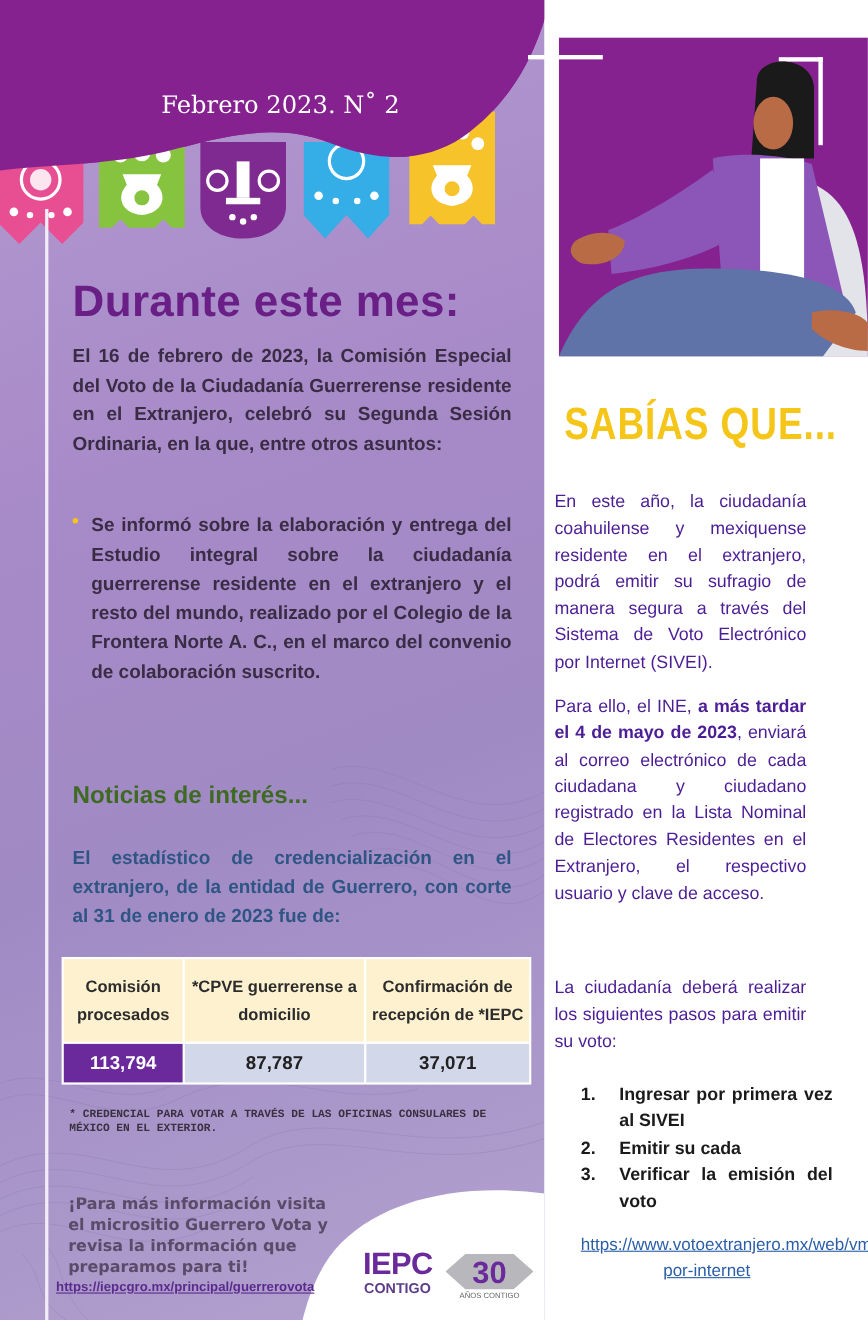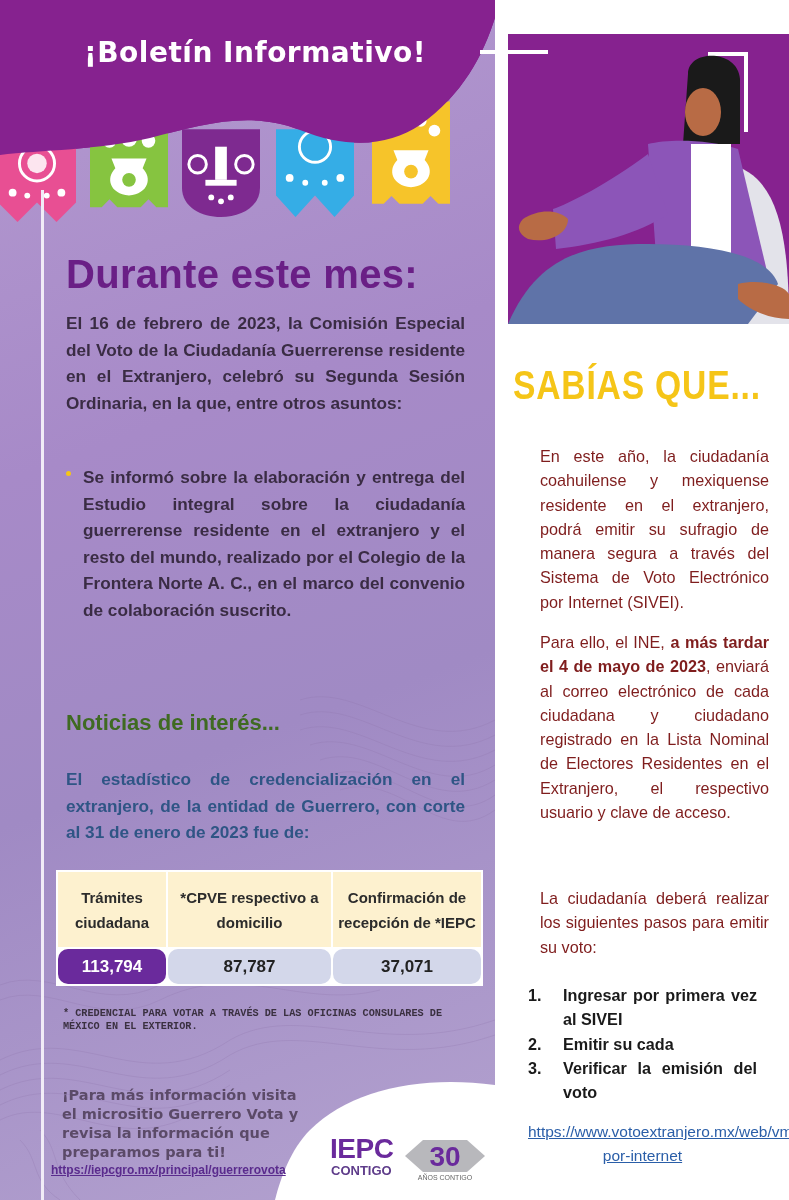--- a/index.html
+++ b/index.html
@@ -34,42 +34,42 @@
 
   .h-noticias { position:absolute; left:66px; top:710px; color:#3f6a22; font-family:"Liberation Sans", sans-serif;
     font-weight:bold; font-size:22px; white-space:nowrap; }
   .p3 { position:absolute; left:66px; top:766px; width:399px; color:#2f5585; font-family:"Liberation Sans", sans-serif;
     font-weight:bold; font-size:17.2px; line-height:26.5px; text-align:justify; text-align-last:left; }
 
   
   .stats-table { position:absolute; left:56px; top:870px; width:427px; border-collapse:separate; border-spacing:2px;
     background:#ffffff; font-family:"Liberation Sans", sans-serif; }
   .stats-table th { background:#fdf1cf; color:#2c2c2c; font-weight:bold; font-size:15px; line-height:25px; height:75px; text-align:center; padding:0 4px; }
-  .stats-table td { background:#d3d7ea; color:#222; font-weight:bold; font-size:17px; height:33px; text-align:center;border-radius:10px; }
+  .stats-table td { background:#d3d7ea; color:#222; font-weight:bold; font-size:17px; height:33px; text-align:center; }
   .stats-table td.hl { background:#6a2a9c; color:#ffffff; }
 
   .footnote { position:absolute; left:63px; top:1007px; width:420px; color:#3a3040; font-family:Liberation Mono, monospace;
     font-weight:bold; font-size:10.2px; line-height:13px; }
 
   
   .bottom-wave { position:absolute; left:0; top:0; }
   .more-info { position:absolute; left:62px; top:1086px; width:250px; color:#5b4a68; font-family:"DejaVu Sans", sans-serif;
     font-weight:bold; font-size:14.5px; line-height:19px; }
   .more-link { position:absolute; left:51px; top:1163px; color:#5a2b8d; font-family:Liberation Sans, sans-serif;
     font-weight:bold; font-size:12px; text-decoration:underline; white-space:nowrap; }
   .logo-iepc { position:absolute; left:330px; top:1135px; font-family:"Liberation Sans", sans-serif; font-weight:bold; color:#6a2a9c;
     font-size:28px; letter-spacing:-0.5px; line-height:28px; }
   .logo-guerrero { position:absolute; left:331px; top:1163px; font-family:"Liberation Sans", sans-serif; font-weight:bold; color:#5e3c8a; font-size:13px; }
   .logo-30 { position:absolute; left:405px; top:1134px; width:80px; height:48px; }
 
   
   .illustration { position:absolute; left:508px; top:34px; width:281px; height:290px; }
   .sabias { position:absolute; left:513px; top:362px; color:#f5c518; font-family:"Liberation Sans", sans-serif; font-weight:bold;
     font-size:41px; letter-spacing:1px; transform:scaleX(0.82); transform-origin:left top; white-space:nowrap; }
-  .r-text { position:absolute; left:540px; width:229px; color:#7f1d1d; font-family:"Liberation Sans", sans-serif; font-size:16.2px;
+  .r-text { position:absolute; left:504px; width:229px; color:#4c1d95; font-family:"Liberation Sans", sans-serif; font-size:16.2px;
     line-height:24.3px; text-align:justify; text-align-last:left; }
   .r1 { top:444px; }
   .r2 { top:630px; }
   .r3 { top:886px; }
   .steps { position:absolute; left:528px; top:983px; width:229px; margin:0; padding:0; list-style:none;
     font-family:"Liberation Sans", sans-serif; font-weight:bold; font-size:16.2px; line-height:24.3px; color:#1a1a1a; }
   .steps li { display:flex; }
   .steps .num { width:35px; flex:none; }
   .steps .txt { flex:1; text-align:justify; text-align-last:left; }
   .r-link { position:absolute; left:528px; top:1120px; width:229px; text-align:center; color:#2a5ea8; font-family:"Liberation Sans", sans-serif;
@@ -154,37 +154,37 @@
     <g fill="#fff">
         <circle cx="50" cy="20" r="6"></circle>
         <circle cx="64" cy="30" r="6"></circle>
       </g>
   </svg>
 
   <svg class="header-blob" width="500" height="160" viewBox="0 0 500 160">
     <path d="M0 0 H500 C490 40 470 90 420 125 C390 145 350 150 300 130 C250 110 200 125 150 138 C100 150 40 150 0 155 Z" fill="#86228f"></path>
   </svg>
 
-  <div class="header-title">¡Boletín Informativo!</div>
+  <div class="header-sub">Febrero 2023. N˚ 2</div>
 
   <div class="vline-left"></div>
 
   <div class="h-durante">Durante este mes:</div>
   <div class="p-body p1">El 16 de febrero de 2023, la Comisión Especial del Voto de la Ciudadanía Guerrerense residente en el Extranjero, celebró su Segunda Sesión Ordinaria, en la que, entre otros asuntos:</div>
   <span class="bullet-dot"></span>
   <div class="p-body p2">Se informó sobre la elaboración y entrega del  Estudio integral sobre la ciudadanía guerrerense residente en el extranjero y el resto del mundo, realizado por el Colegio de la Frontera Norte A. C., en el marco del convenio de colaboración suscrito.</div>
 
   <div class="h-noticias">Noticias de interés...</div>
   <div class="p3">El estadístico de credencialización en el extranjero, de la entidad de Guerrero, con corte al 31 de enero de 2023 fue de:</div>
 
   <table class="stats-table">
     <tbody>
         <tr>
-      <th style="width:100px">Trámites ciudadana</th>
-      <th style="width:155px">*CPVE respectivo a domicilio</th>
+      <th style="width:100px">Comisión procesados</th>
+      <th style="width:155px">*CPVE guerrerense a domicilio</th>
       <th>Confirmación de recepción de *IEPC</th>
     </tr>
     <tr>
       <td class="hl">113,794</td>
       <td>87,787</td>
       <td>37,071</td>
     </tr>
   </tbody>
     </table>
 

